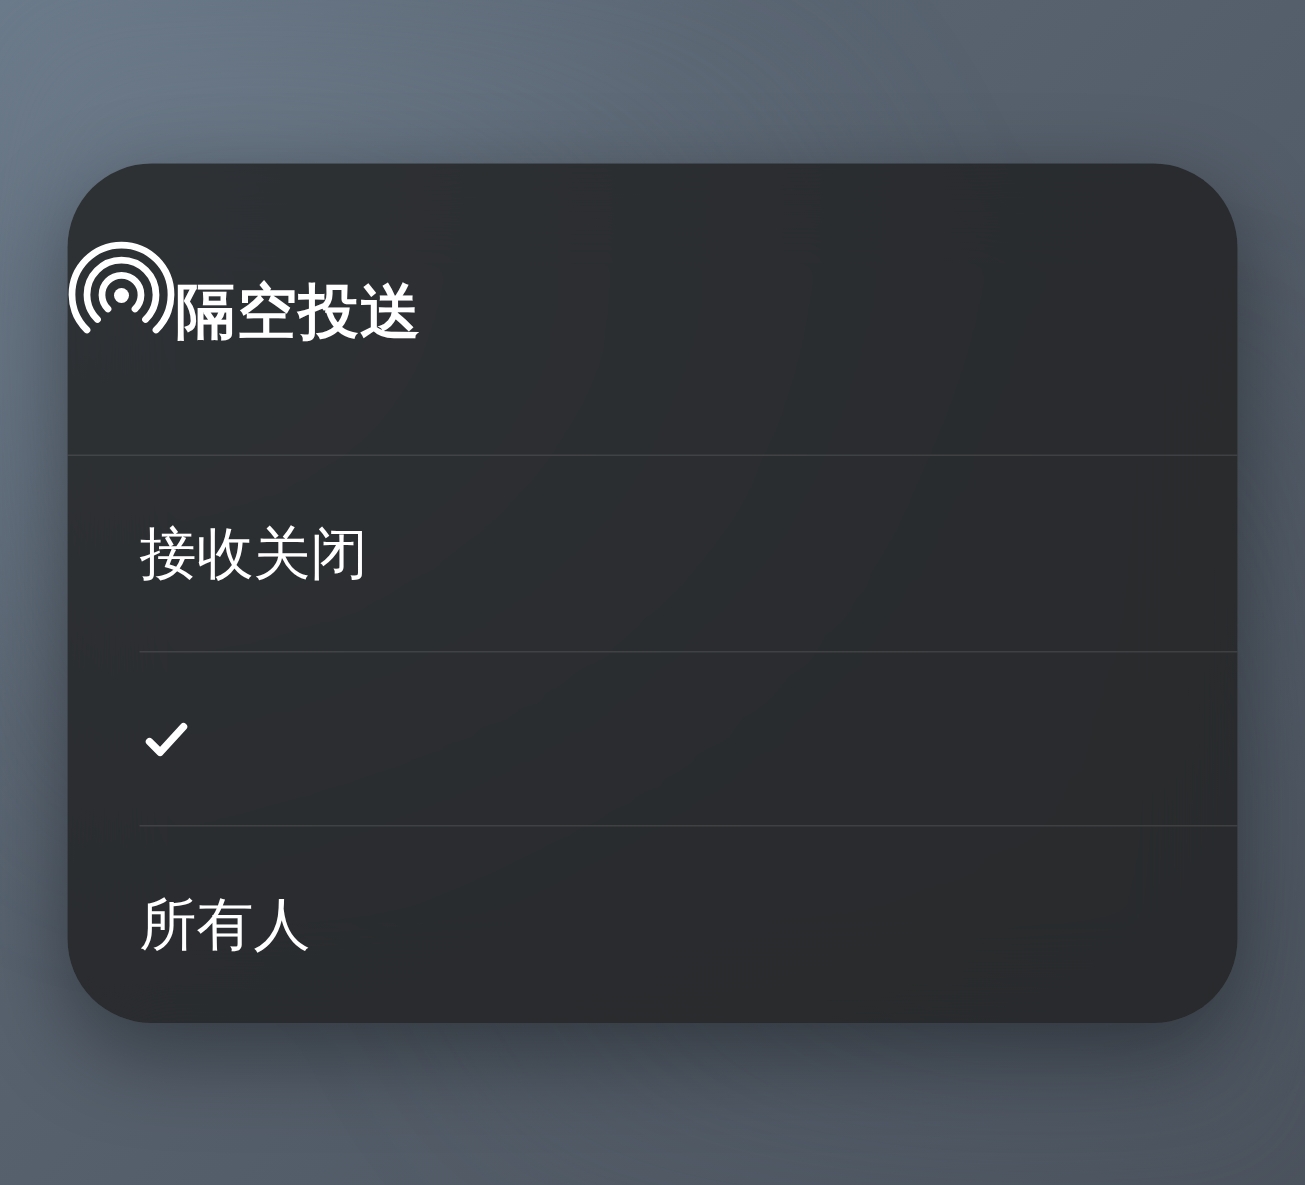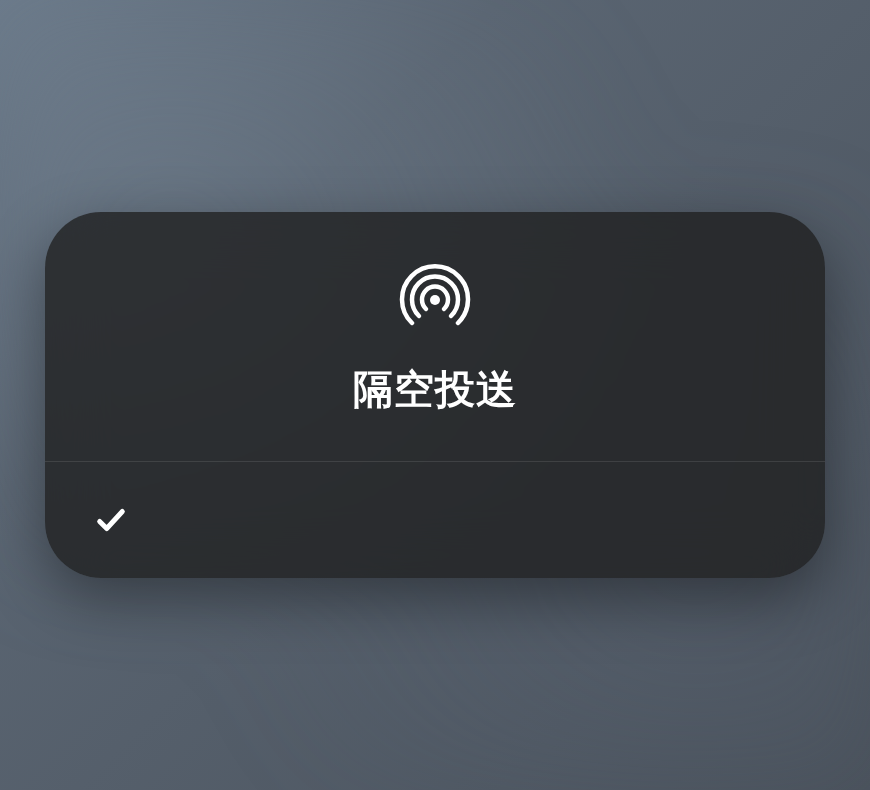--- a/index.html
+++ b/index.html
@@ -35,21 +35,21 @@
       background: rgba(30, 30, 30, 0.78);
       backdrop-filter: blur(30px);
       -webkit-backdrop-filter: blur(30px);
       border-radius: 56px;
       overflow: hidden;
       box-shadow: 0 20px 60px rgba(0, 0, 0, 0.4);
     }
 
     .header {
       display: flex;
-      flex-direction: column;
+      flex-direction: row;
       align-items: center;
       padding: 48px 0 44px 0;
       border-bottom: 1px solid rgba(255, 255, 255, 0.1);
     }
 
     .airdrop-icon {
       width: 72px;
       height: 72px;
       margin-bottom: 30px;
     }
@@ -120,25 +120,41 @@
         <path d="M 27 49 A 13 13 0 1 1 45 49" stroke-width="4.5" stroke-linecap="round"></path>
         <path d="M 20 56 A 23 23 0 1 1 52 56" stroke-width="4.5" stroke-linecap="round"></path>
         <path d="M 13 63 A 33 33 0 1 1 59 63" stroke-width="4.5" stroke-linecap="round"></path>
       </svg>
     </div>
     <div class="title">隔空投送</div>
   </div>
 
   <div class="option-list">
 
+    <div class="option-item">
+      <span class="option-label">接收关闭</span>
+      <span class="checkmark hidden">
+        <svg viewBox="0 0 24 24" fill="none" stroke="#ffffff" stroke-width="3.5" stroke-linecap="round" stroke-linejoin="round">
+          <polyline points="4 13 9 18 20 6"></polyline>
+        </svg>
+      </span>
+    </div>
 
     <div class="option-item">
       <span class="checkmark">
         <svg viewBox="0 0 24 24" fill="none" stroke="#ffffff" stroke-width="3.5" stroke-linecap="round" stroke-linejoin="round">
           <polyline points="4 13 9 18 20 6"></polyline>
         </svg>
       </span>
     </div>
 
+    <div class="option-item">
+      <span class="option-label">所有人</span>
+      <span class="checkmark hidden">
+        <svg viewBox="0 0 24 24" fill="none" stroke="#ffffff" stroke-width="3.5" stroke-linecap="round" stroke-linejoin="round">
+          <polyline points="4 13 9 18 20 6"></polyline>
+        </svg>
+      </span>
+    </div>
 
   </div>
 
 </div>
 
 </body></html>

